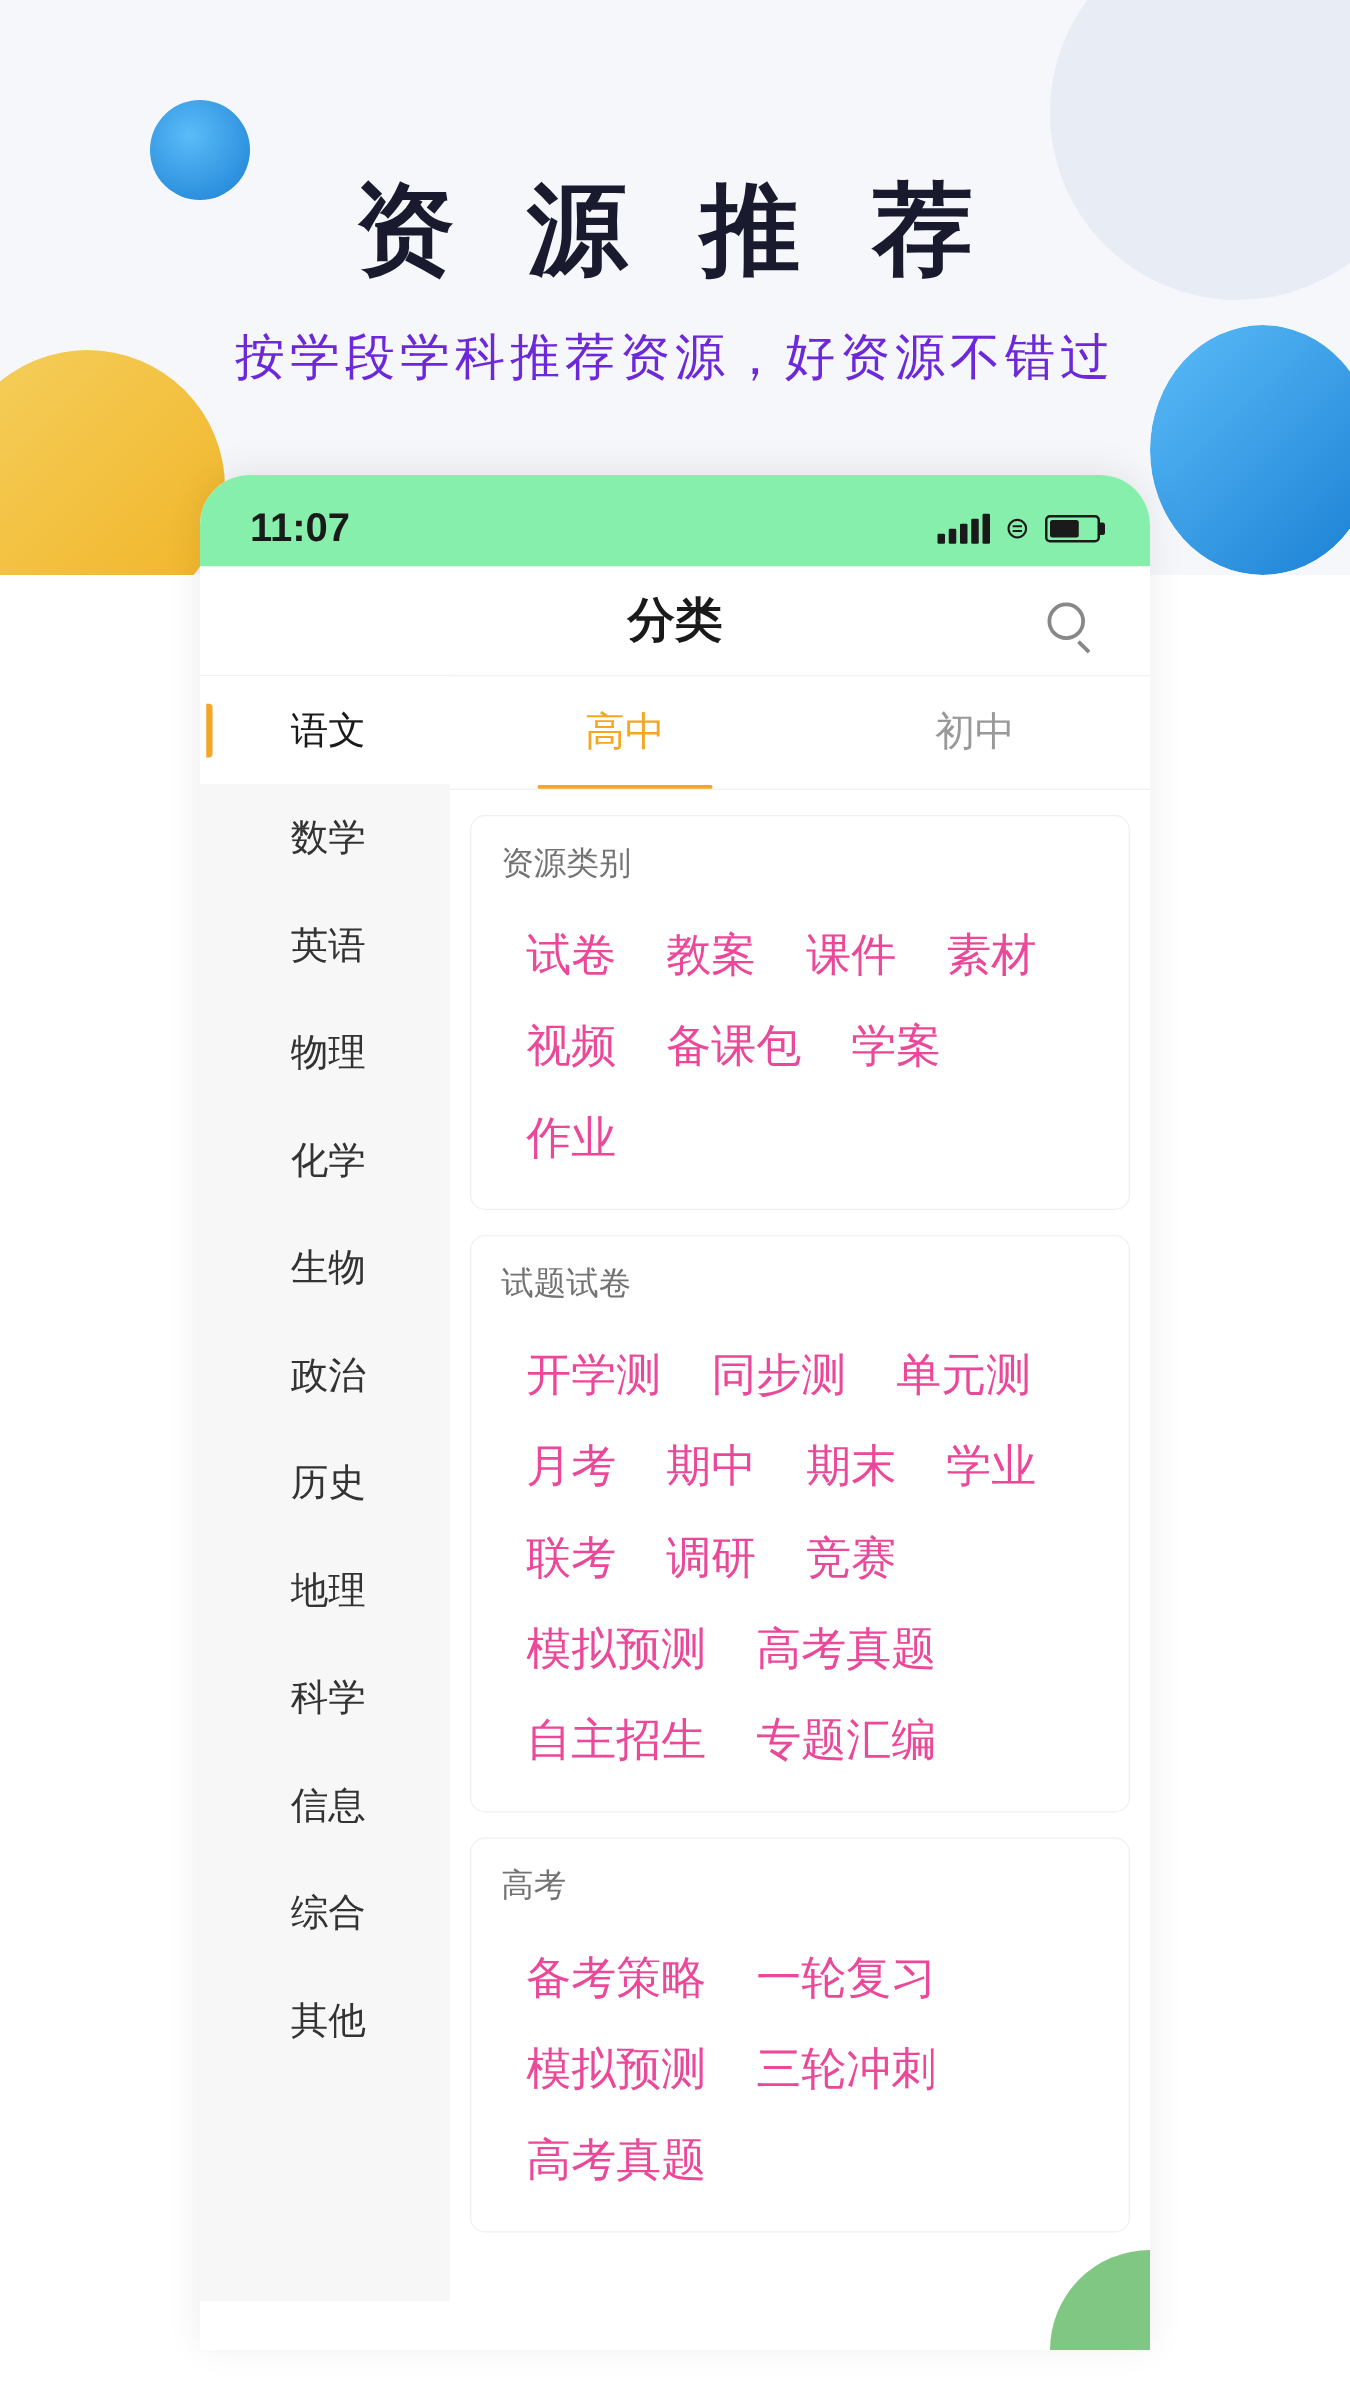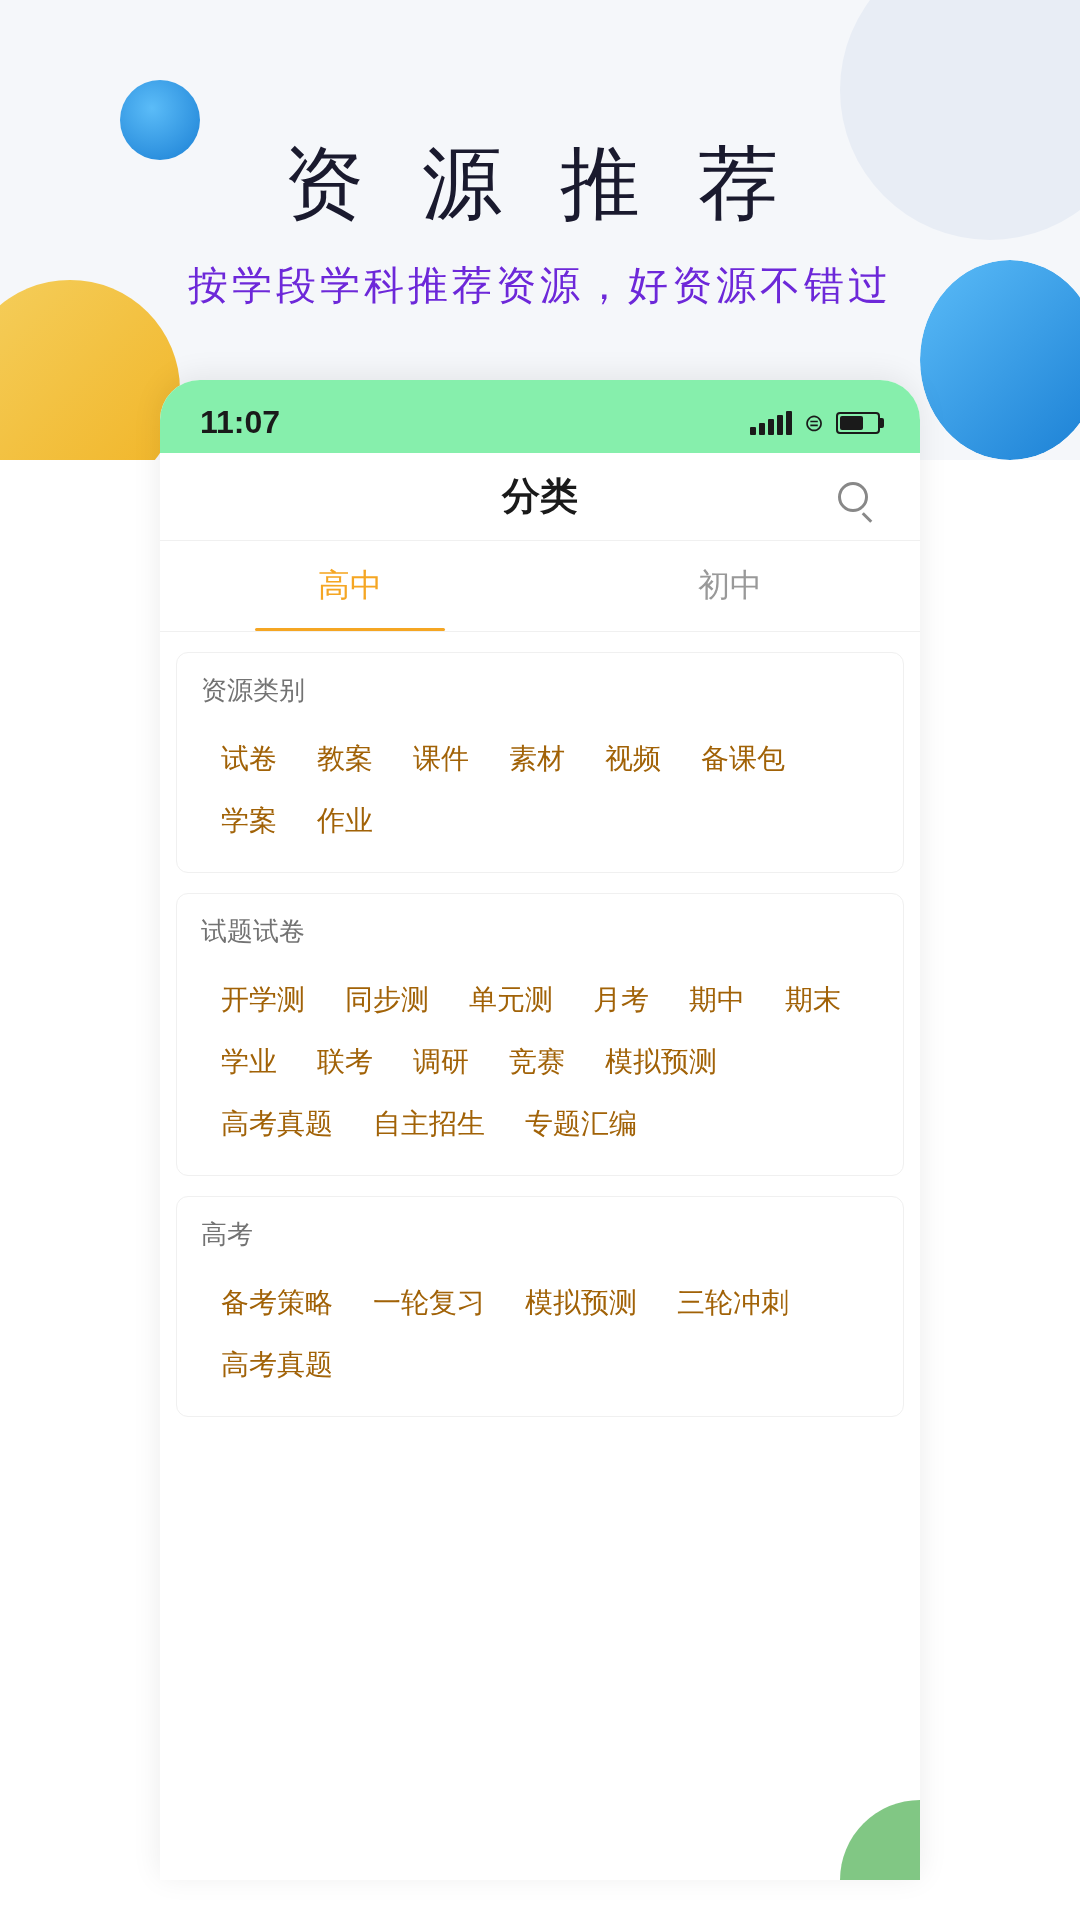--- a/index.html
+++ b/index.html
@@ -68,21 +68,21 @@
       position: absolute;
       top: 140px;
       left: 50%;
       transform: translateX(-50%);
       text-align: center;
       width: 800px;
     }
 
     .hero-title {
       font-size: 80px;
-      font-weight: 400;
+      font-weight: 700;
       color: #1a1a2e;
       letter-spacing: 18px;
       line-height: 1.1;
     }
 
     .hero-subtitle {
       margin-top: 30px;
       font-size: 40px;
       color: #6d28d9;
       letter-spacing: 4px;
@@ -316,22 +316,22 @@
       margin-bottom: 20px;
     }
 
     .tags-grid {
       display: flex;
       flex-wrap: wrap;
       gap: 0;
     }
 
     .tag-item {
-      font-size: 28px;
-      color: #a16207;
+      font-size: 36px;
+      color: #ec4899;
       padding: 12px 20px;
       cursor: pointer;
       white-space: nowrap;
     }
 
     
     .green-leaf {
       position: absolute;
       bottom: 0;
       right: 0;
@@ -379,20 +379,36 @@
     <span class="nav-title">分类</span>
     <div class="nav-search-btn">
       <div class="search-circle">
         <div class="search-handle"></div>
       </div>
     </div>
   </div>
 
   <div class="content-layout">
 
+    <div class="sidebar">
+
+    <div class="sidebar-item active">语文</div>
+        <div class="sidebar-item">数学</div>
+        <div class="sidebar-item">英语</div>
+        <div class="sidebar-item">物理</div>
+        <div class="sidebar-item">化学</div>
+        <div class="sidebar-item">生物</div>
+        <div class="sidebar-item">政治</div>
+        <div class="sidebar-item">历史</div>
+        <div class="sidebar-item">地理</div>
+        <div class="sidebar-item">科学</div>
+        <div class="sidebar-item">信息</div>
+        <div class="sidebar-item">综合</div>
+        <div class="sidebar-item">其他</div>
+      </div>
 
     <div class="main-area">
 
       <div class="grade-tabs">
 
       <div class="grade-tab active">高中</div>
           <div class="grade-tab">初中</div>
         </div>
 
       <div id="category-sections">

